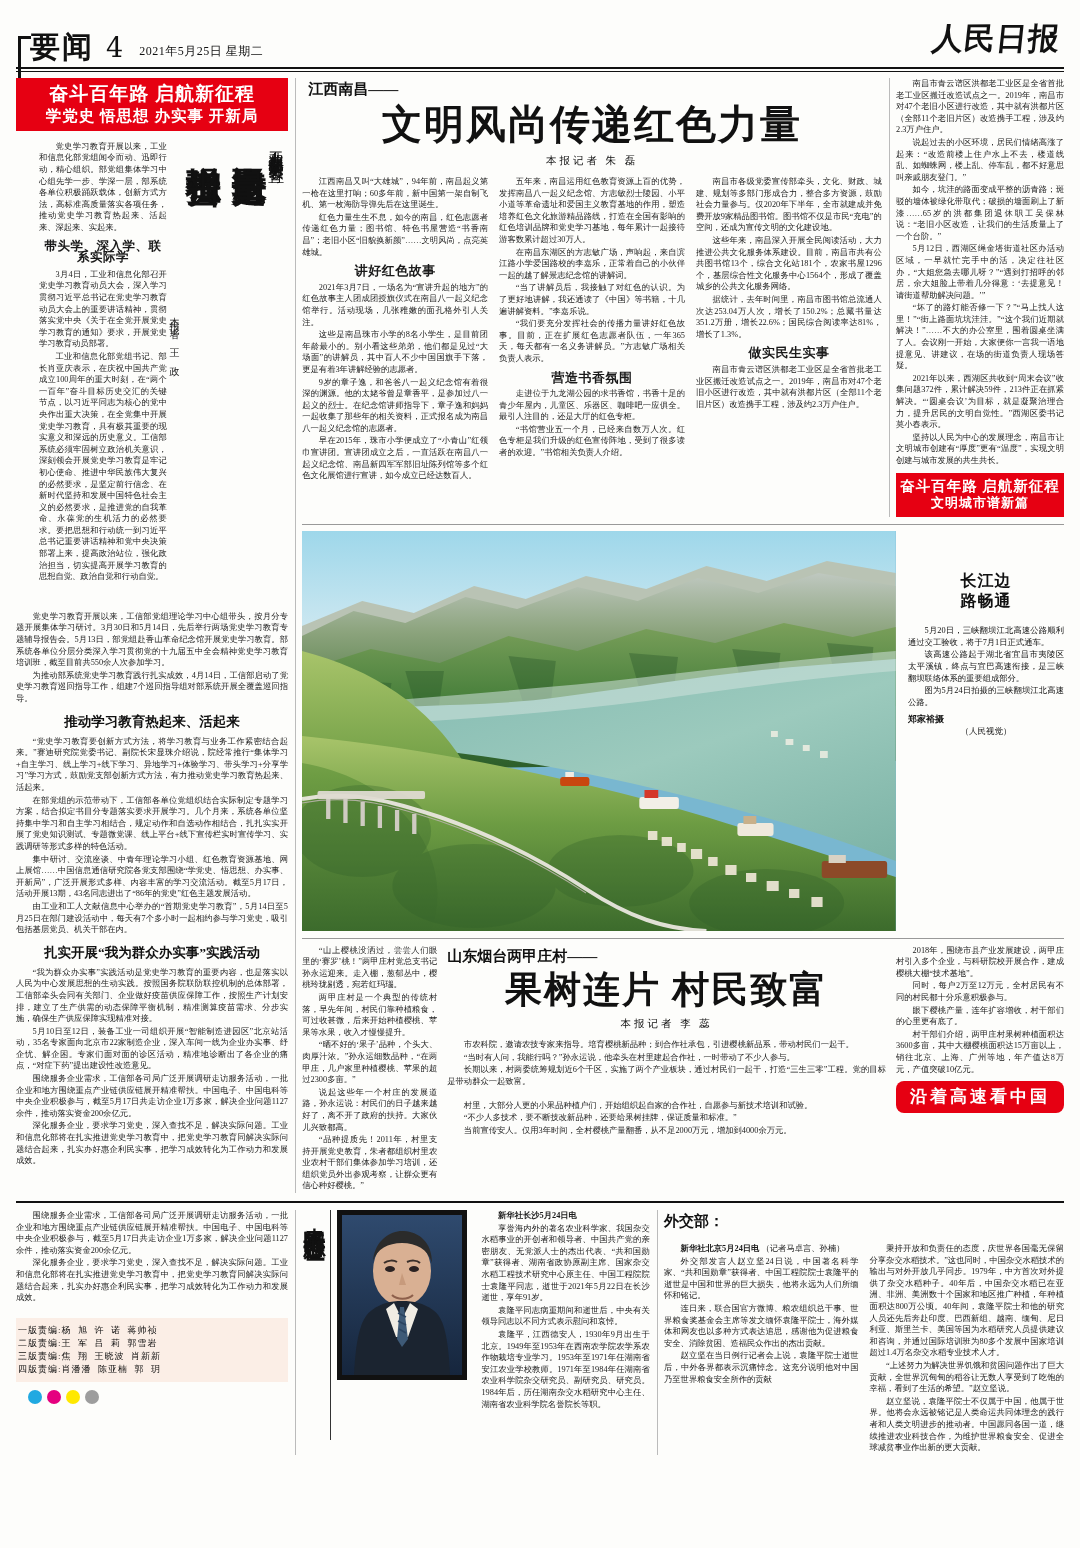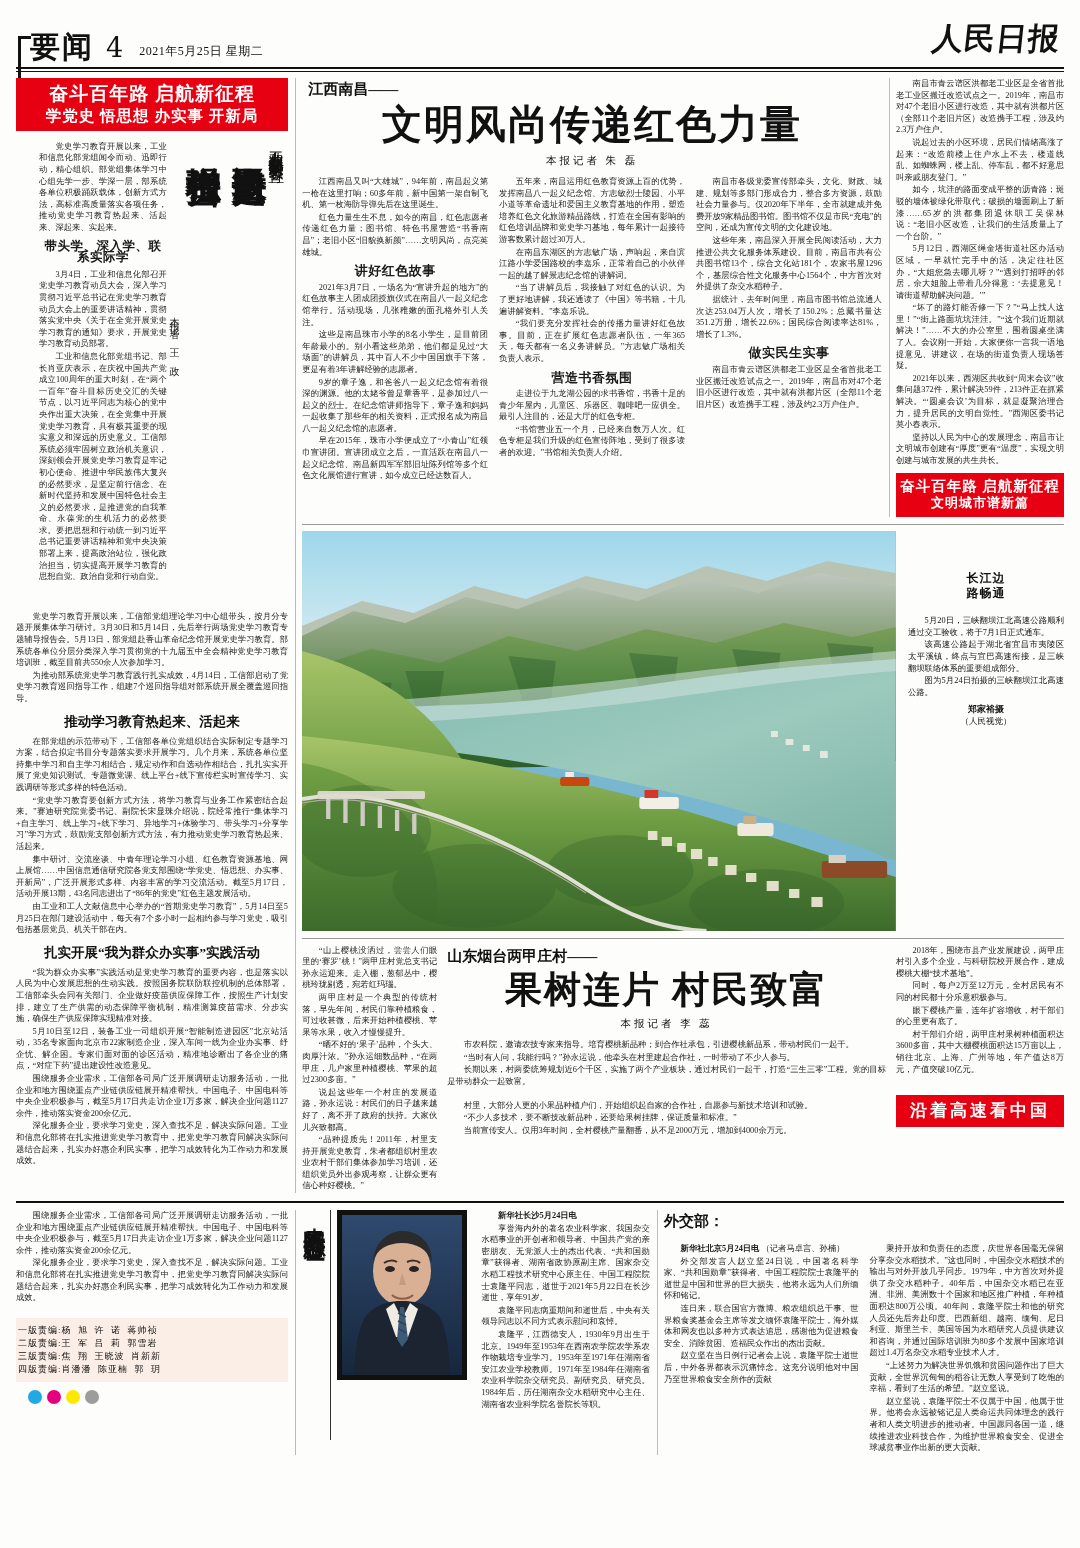--- a/index.html
+++ b/index.html
@@ -54,24 +54,24 @@
     letter-spacing:4px;height:150px;align-self:flex-start;margin-top:170px;margin-right:4px;color:#222;}
 
   
   .kicker{font-size:15px;font-weight:bold;margin:2px 0 4px 6px;}
   .bighead{font-size:40px;font-weight:bold;text-align:center;letter-spacing:2px;line-height:1.1;}
   .bighead.mid{font-size:37px;}
   .byline{font-size:10.5px;text-align:center;letter-spacing:3px;margin:7px 0 8px;}
 
   
   .photo{position:relative;overflow:hidden;background:#79b7d0;}
-  .cap-title{font-weight:bold;font-size:12px;text-align:center;line-height:1.25;letter-spacing:1px;}
+  .cap-title{font-weight:bold;font-size:16px;text-align:center;line-height:1.25;letter-spacing:1px;}
   .cap-body{font-size:8.3px;line-height:12px;text-align:justify;margin-top:14px;}
   .cap-body p{margin:0;text-indent:2em;}
-  .cap-sign{font-size:9px;text-align:center;margin-top:4px;font-weight:bold;}
+  .cap-sign{font-size:9px;margin-top:4px;font-weight:bold;}
   .cap-sign2{font-size:8.5px;text-align:center;}
 
   
   .portrait{width:130px;height:170px;background:#111;padding:5px;box-sizing:border-box;}
   .portrait-inner{width:100%;height:100%;position:relative;overflow:hidden;background:#1a2a44;}
 
   
   .credits{background:#fbeee6;padding:6px 2px;font-size:9px;line-height:13px;letter-spacing:1px;}
   .credits div{white-space:pre;}
   .dots{display:flex;gap:5px;margin-top:8px;margin-left:12px;}
@@ -125,22 +125,22 @@
           </div>
         </div>
 
         <div class="txt" style="margin-top:2px;">
           <p>党史学习教育开展以来，工信部党组理论学习中心组带头，按月分专题开展集体学习研讨。3月30日和5月14日，先后举行两场党史学习教育专题辅导报告会。5月13日，部党组赴香山革命纪念馆开展党史学习教育。部系统各单位分层分类深入学习贯彻党的十九届五中全会精神党史学习教育培训班，截至目前共550余人次参加学习。</p>
           <p>为推动部系统党史学习教育践行扎实成效，4月14日，工信部启动了党史学习教育巡回指导工作，组建7个巡回指导组对部系统开展全覆盖巡回指导。</p>
         </div>
 
         <div class="sub-l">推动学习教育热起来、活起来</div>
         <div class="txt">
+          <p>“党史学习教育要创新方式方法，将学习教育与业务工作紧密结合起来。”赛迪研究院党委书记、副院长宋显珠介绍说，院经常推行“集体学习+自主学习、线上学习+线下学习、异地学习+体验学习、带头学习+分享学习”学习方式，鼓励党支部创新方式方法，有力推动党史学习教育热起来、活起来。</p>
           <p>在部党组的示范带动下，工信部各单位党组织结合实际制定专题学习方案，结合拟定书目分专题落实要求开展学习。几个月来，系统各单位坚持集中学习和自主学习相结合，规定动作和自选动作相结合，扎扎实实开展了党史知识测试、专题微党课、线上平台+线下宣传栏实时宣传学习、实践调研等形式多样的特色活动。</p>
-          <p>“党史学习教育要创新方式方法，将学习教育与业务工作紧密结合起来。”赛迪研究院党委书记、副院长宋显珠介绍说，院经常推行“集体学习+自主学习、线上学习+线下学习、异地学习+体验学习、带头学习+分享学习”学习方式，鼓励党支部创新方式方法，有力推动党史学习教育热起来、活起来。</p>
           <p>集中研讨、交流座谈、中青年理论学习小组、红色教育资源基地、网上展馆……中国信息通信研究院各党支部围绕“学党史、悟思想、办实事、开新局”，广泛开展形式多样、内容丰富的学习交流活动。截至5月17日，活动开展13期，43名同志进出了“86年的党史”红色主题发展活动。</p>
           <p>由工业和工人文献信息中心举办的“首期党史学习教育”，5月14日至5月25日在部门建设活动中，每天有7个多小时一起相约参与学习党史，吸引包括基层党员、机关干部在内。</p>
         </div>
 
         <div class="sub-l">扎实开展“我为群众办实事”实践活动</div>
         <div class="txt">
           <p>“我为群众办实事”实践活动是党史学习教育的重要内容，也是落实以人民为中心发展思想的生动实践。按照国务院联防联控机制的总体部署，工信部牵头会同有关部门、企业做好疫苗供应保障工作，按照生产计划安排，建立了生产供需的动态保障平衡机制，精准测算疫苗需求、分步实施，确保生产供应保障实现精准对接。</p>
           <p>5月10日至12日，装备工业一司组织开展“智能制造进园区”北京站活动，35名专家面向北京市22家制造企业，深入车间一线为企业办实事、纾企忧、解企困。专家们面对面的诊区活动，精准地诊断出了各企业的痛点，“对症下药”提出建设性改造意见。</p>
           <p>围绕服务企业需求，工信部各司局广泛开展调研走访服务活动，一批企业和地方围绕重点产业链供应链展开精准帮扶。中国电子、中国电科等中央企业积极参与，截至5月17日共走访企业1万多家，解决企业问题1127余件，推动落实资金200余亿元。</p>
           <p>深化服务企业，要求学习党史，深入查找不足，解决实际问题。工业和信息化部将在扎实推进党史学习教育中，把党史学习教育同解决实际问题结合起来，扎实办好惠企利民实事，把学习成效转化为工作动力和发展成效。</p>
@@ -172,21 +172,21 @@
                 <p>五年来，南昌运用红色教育资源上百的优势，发挥南昌八一起义纪念馆、方志敏烈士陵园、小平小道等革命遗址和爱国主义教育基地的作用，塑造培养红色文化旅游精品路线，打造在全国有影响的红色培训品牌和党史学习基地，每年累计一起接待游客数累计超过30万人。</p>
                 <p>在南昌东湖区的方志敏广场，声响起，来自滨江路小学爱国路校的李嘉乐，正常着自己的小伙伴一起的越了解景志纪念馆的讲解词。</p>
                 <p>“当了讲解员后，我接触了对红色的认识。为了更好地讲解，我还通读了《中国》等书籍，十几遍讲解资料。”李嘉乐说。</p>
                 <p>“我们要充分发挥社会的传播力量讲好红色故事。目前，正在扩展红色志愿者队伍，一年365天，每天都有一名义务讲解员。”方志敏广场相关负责人表示。</p>
                 <div class="sub">营造书香氛围</div>
                 <p>走进位于九龙湖公园的求书香馆，书香十足的青少年屋内，儿童区、乐器区、咖啡吧一应俱全。最引人注目的，还是大厅的红色专柜。</p>
                 <p>“书馆营业五一个月，已经来自数万人次。红色专柜是我们升级的红色宣传阵地，受到了很多读者的欢迎。”书馆相关负责人介绍。</p>
               </div>
               <div class="txt" style="flex:1;">
                 <p>南昌市各级党委宣传部牵头，文化、财政、城建、规划等多部门形成合力，整合多方资源，鼓励社会力量参与。仅2020年下半年，全市就建成并免费开放9家精品图书馆。图书馆不仅是市民“充电”的空间，还成为宣传文明的文化建设地。</p>
-                <p>这些年来，南昌深入开展全民阅读活动，大力推进公共文化服务体系建设。目前，南昌市共有公共图书馆13个，综合文化站181个，农家书屋1296个，基层综合性文化服务中心1564个，中方首次对外提供了杂交水稻种子。</p>
+                <p>这些年来，南昌深入开展全民阅读活动，大力推进公共文化服务体系建设。目前，南昌市共有公共图书馆13个，综合文化站181个，农家书屋1296个，基层综合性文化服务中心1564个，形成了覆盖城乡的公共文化服务网络。</p>
                 <p>据统计，去年时间里，南昌市图书馆总流通人次达253.04万人次，增长了150.2%；总藏书量达351.2万册，增长22.6%；国民综合阅读率达81%，增长了1.3%。</p>
                 <div class="sub">做实民生实事</div>
                 <p>南昌市青云谱区洪都老工业区是全省首批老工业区搬迁改造试点之一。2019年，南昌市对47个老旧小区进行改造，其中就有洪都片区（全部11个老旧片区）改造携手工程，涉及约2.3万户住户。</p>
               </div>
             </div>
           </div>
 
           <div style="width:1px;background:#bbb;align-self:stretch;margin:0 7px;"></div>
 
           <div style="width:168px;flex:0 0 168px;">
@@ -355,21 +355,21 @@
               </div>
             </div>
           </div>
           <div style="width:168px;flex:0 0 168px;">
             <div class="txt">
               <p>2018年，围绕市县产业发展建设，两甲庄村引入多个企业，与科研院校开展合作，建成樱桃大棚“技术基地”。</p>
               <p>同时，每户2万至12万元，全村居民有不同的村民都十分乐意积极参与。</p>
               <p>眼下樱桃产量，连年扩容增收，村干部们的心里更有底了。</p>
               <p>村干部们介绍，两甲庄村果树种植面积达3600多亩，其中大棚樱桃面积达15万亩以上，销往北京、上海、广州等地，年产值达8万元，产值突破10亿元。</p>
             </div>
-            <div class="banner tiny" style="margin-top:20px;">
+            <div class="banner tiny" style="margin-top:6px;border-radius:8px;">
               <div class="l1">沿着高速看中国</div>
             </div>
           </div>
         </div>
 
       </div>
     </div>
 
     <div class="hr-thick" style="margin:8px 0 7px;"></div>
 

